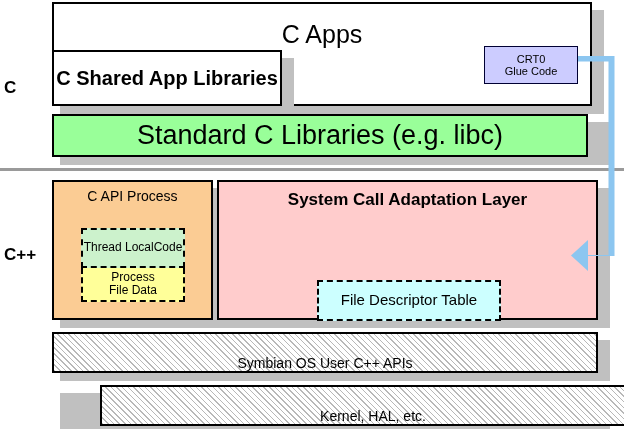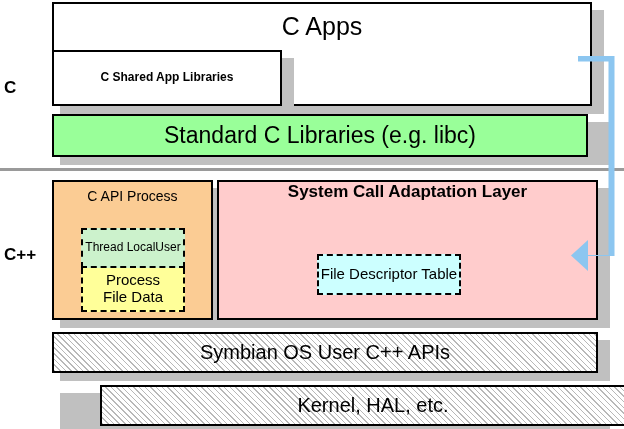--- a/index.html
+++ b/index.html
@@ -55,47 +55,47 @@
     z-index: 4;
   }
 
   
   #c-apps-box {
     left: 52px; top: 2px; width: 540px; height: 104px;
     background: #ffffff;
     font-size: 25px;
     align-items: flex-start;
     justify-content: center;
-    padding-top: 8px;
+    padding-top: 16px;
     z-index: 5;
   }
   #c-apps-shadow { left: 60px; top: 10px; width: 544px; height: 104px; }
 
   #c-shared-box {
     left: 52px; top: 50px; width: 230px; height: 56px;
     background: #ffffff;
-    font-size: 12px;
+    font-size: 20px;
     font-weight: bold;
     z-index: 7;
   }
   #c-shared-shadow { left: 60px; top: 58px; width: 234px; height: 56px; z-index: 6; }
 
   #crt0-box {
     left: 484px; top: 46px; width: 94px; height: 38px;
     background: #ccccff;
     border: 1px solid #000033;
     font-size: 11px;
     flex-direction: column;
     z-index: 8;
   }
 
   #std-c-box {
     left: 52px; top: 114px; width: 536px; height: 43px;
     background: #99ff99;
-    font-size: 23px;
+    font-size: 27px;
   }
   #std-c-shadow { left: 60px; top: 122px; width: 550px; height: 43px; }
 
   #c-api-box {
     left: 52px; top: 180px; width: 161px; height: 140px;
     background: #fbcc94;
     align-items: flex-start;
     padding-top: 7px;
     font-size: 14px;
   }
@@ -103,54 +103,55 @@
 
   #tld-box {
     left: 81px; top: 228px; width: 104px; height: 40px;
     background: #ccf2cc;
     border: 2px dashed #000000;
     font-size: 12px;
     flex-direction: row;
     z-index: 7;
   }
   #pld-box {
-    left: 81px; top: 268px; width: 104px; height: 44px;
+    left: 81px; top: 268px; width: 104px; height: 34px;
     background: #ffff99;
     border: 2px dashed #000000;
     border-top: none;
-    font-size: 15px;
+    font-size: 12px;
     flex-direction: column;
     z-index: 7;
   }
 
   #scal-box {
     left: 217px; top: 180px; width: 381px; height: 140px;
     background: #ffcccc;
     align-items: flex-start;
+    padding-top: 8px;
     font-size: 17px;
     font-weight: bold;
   }
   #scal-shadow { left: 225px; top: 188px; width: 385px; height: 140px; }
 
   #fdt-box {
-    left: 317px; top: 254px; width: 144px; height: 41px;
+    left: 317px; top: 280px; width: 184px; height: 41px;
     background: #ccffff;
     border: 2px dashed #000000;
     font-size: 15px;
     z-index: 7;
   }
 
   .hatch-bar {
     position: absolute;
     box-sizing: border-box;
     border: 2px solid #000000;
     display: flex;
-    align-items: center;
+    align-items: flex-end;
     justify-content: center;
-    font-size: 20px;
+    font-size: 14px;
     color: #000000;
     background-color: #ffffff;
     background-image: repeating-linear-gradient(
         45deg,
         #b8b8b8 0px, #b8b8b8 1px,
         #ffffff 1px, #ffffff 4px);
     z-index: 5;
   }
   #symbian-bar { left: 52px; top: 332px; width: 546px; height: 41px; }
   #symbian-shadow { left: 60px; top: 340px; width: 550px; height: 41px; }
@@ -188,32 +189,36 @@
   <div class="shadow" id="kernel-shadow"></div>
 
   <div class="box" id="c-apps-box">
     <span>C Apps</span>
   </div>
 
   <div class="box" id="c-shared-box">
     <span>C Shared App Libraries</span>
   </div>
 
+  <div class="box" id="crt0-box">
+    <span class="label-line">CRT0</span>
+    <span class="label-line">Glue Code</span>
+  </div>
 
   <div class="box" id="std-c-box">
     <span>Standard C Libraries (e.g.  libc)</span>
   </div>
 
   <div class="box" id="c-api-box">
     <span>C API Process</span>
   </div>
 
   <div class="box" id="tld-box">
     <span class="label-line">Thread Local</span>
-    <span class="label-line">User</span>
+    <span class="label-line">Code</span>
   </div>
 
   <div class="box" id="pld-box">
     <span class="label-line">Process</span>
     <span class="label-line">File Data</span>
   </div>
 
   <div class="box" id="scal-box">
     <span>System Call Adaptation Layer</span>
   </div>

